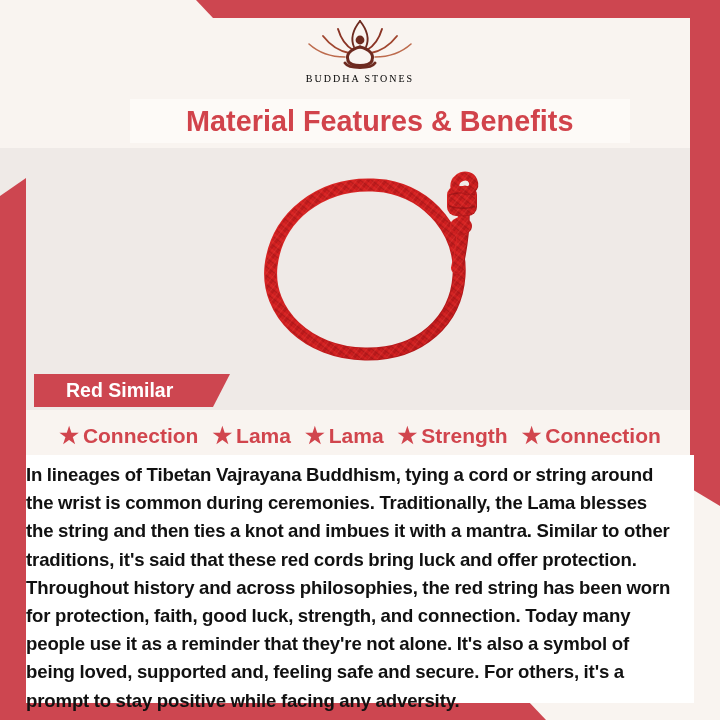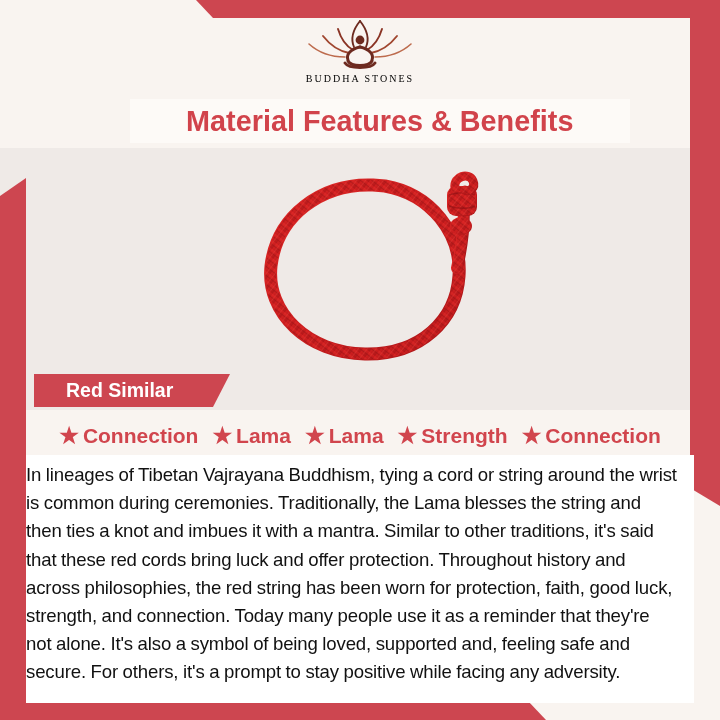--- a/index.html
+++ b/index.html
@@ -128,21 +128,21 @@
 
   
   .copy-panel{
     position:absolute;left:26px;top:455px;width:668px;height:248px;
     background:#ffffff;
     box-sizing:border-box;
     padding:6px 16px 0 0;
   }
   .copy-text{
     font-size:18.6px;
-    font-weight:normal;
+    font-weight:bold;
     line-height:28.2px;
     color:#111111;
     letter-spacing:-0.15px;
     text-align:left;
     word-spacing:-0.4px;
   }
 </style>
 </head>
 <body>
 

